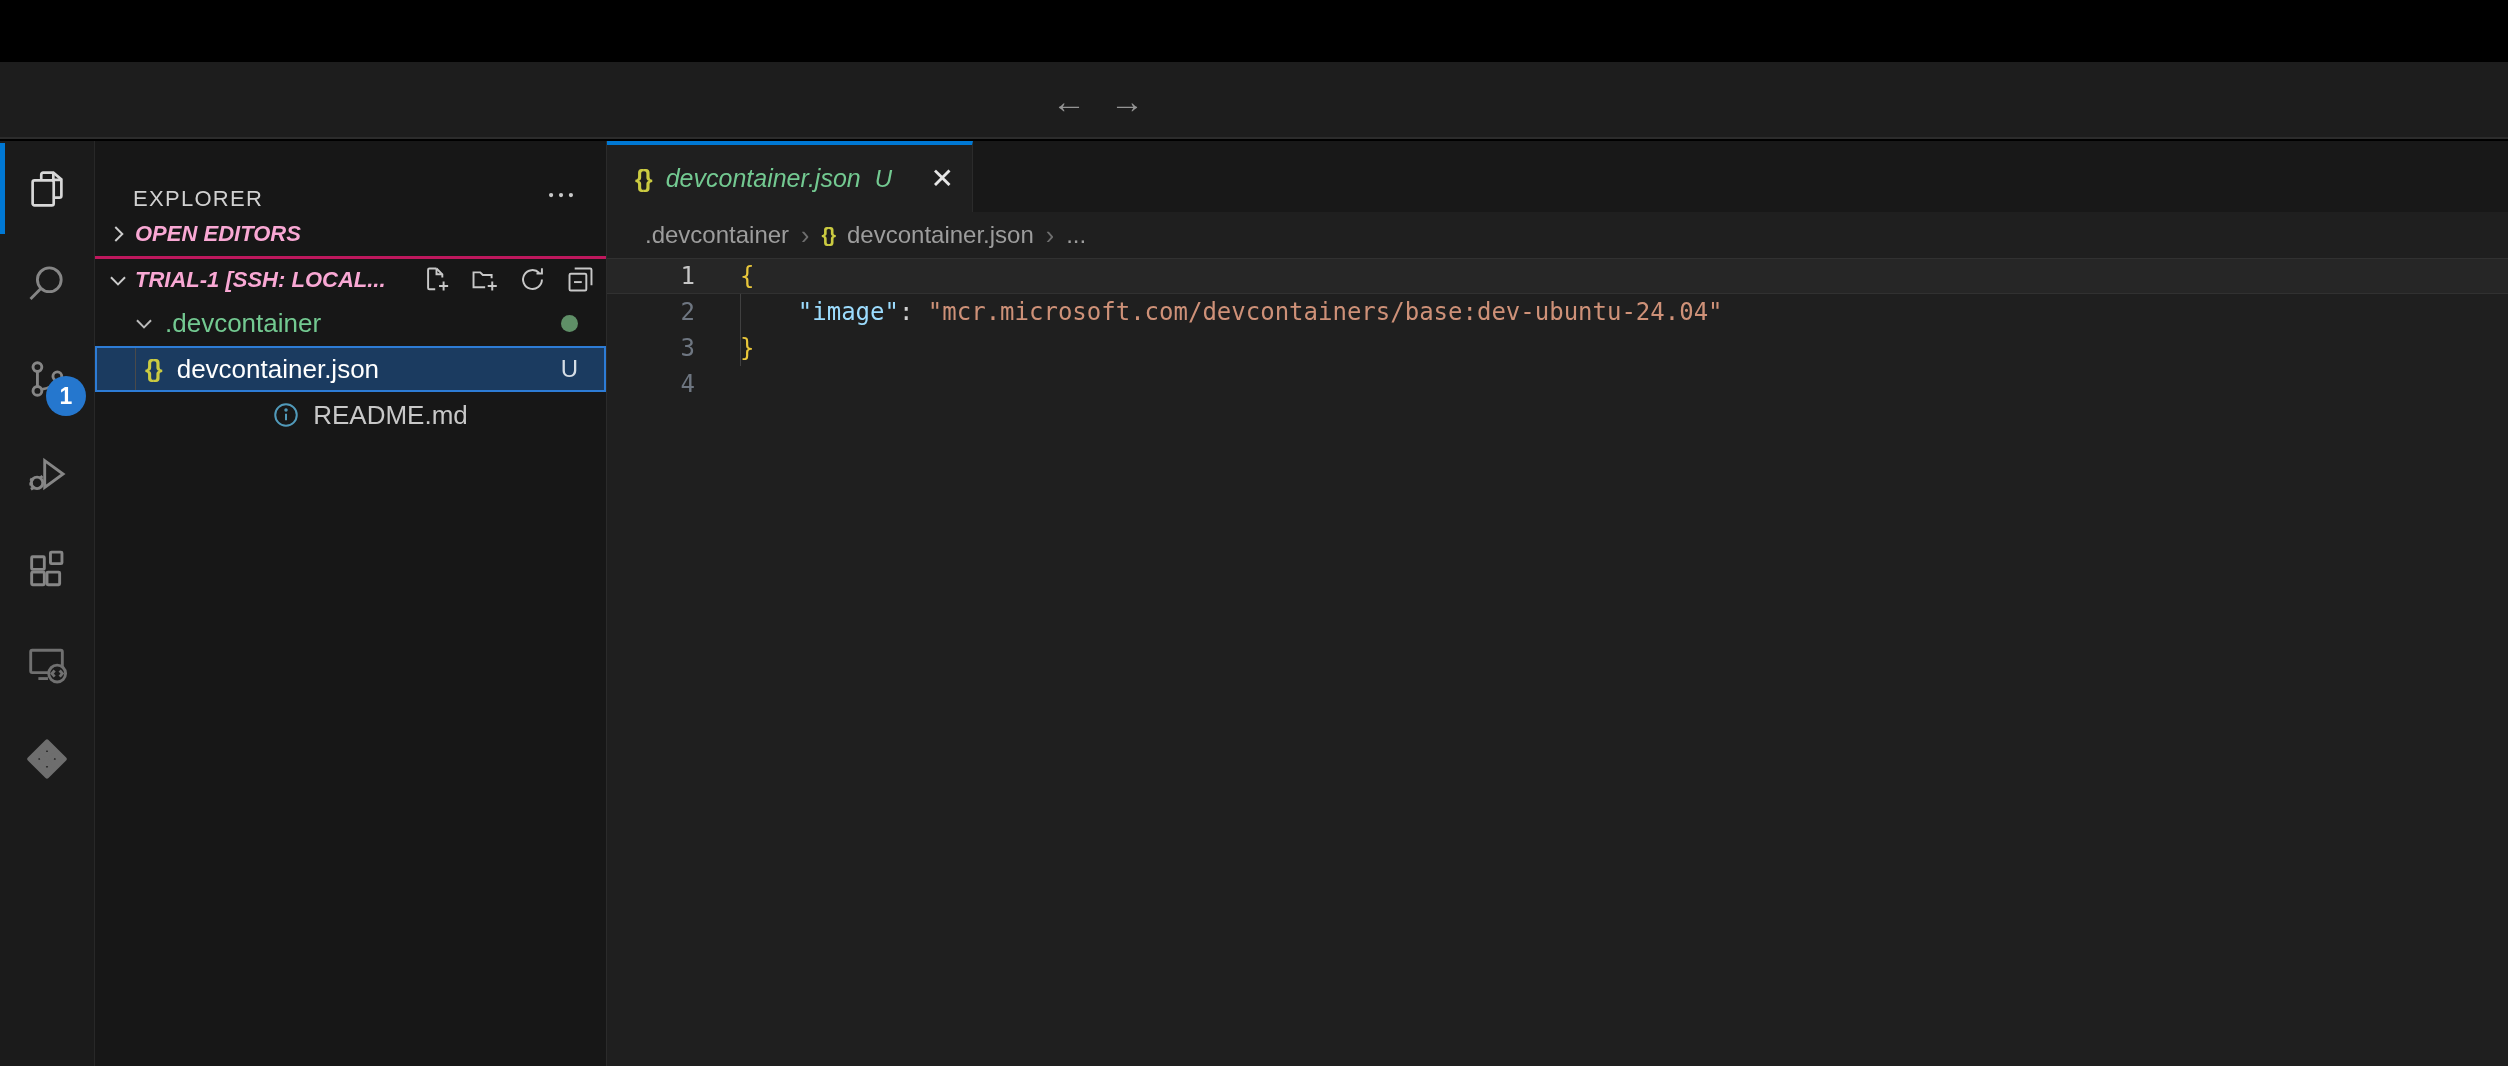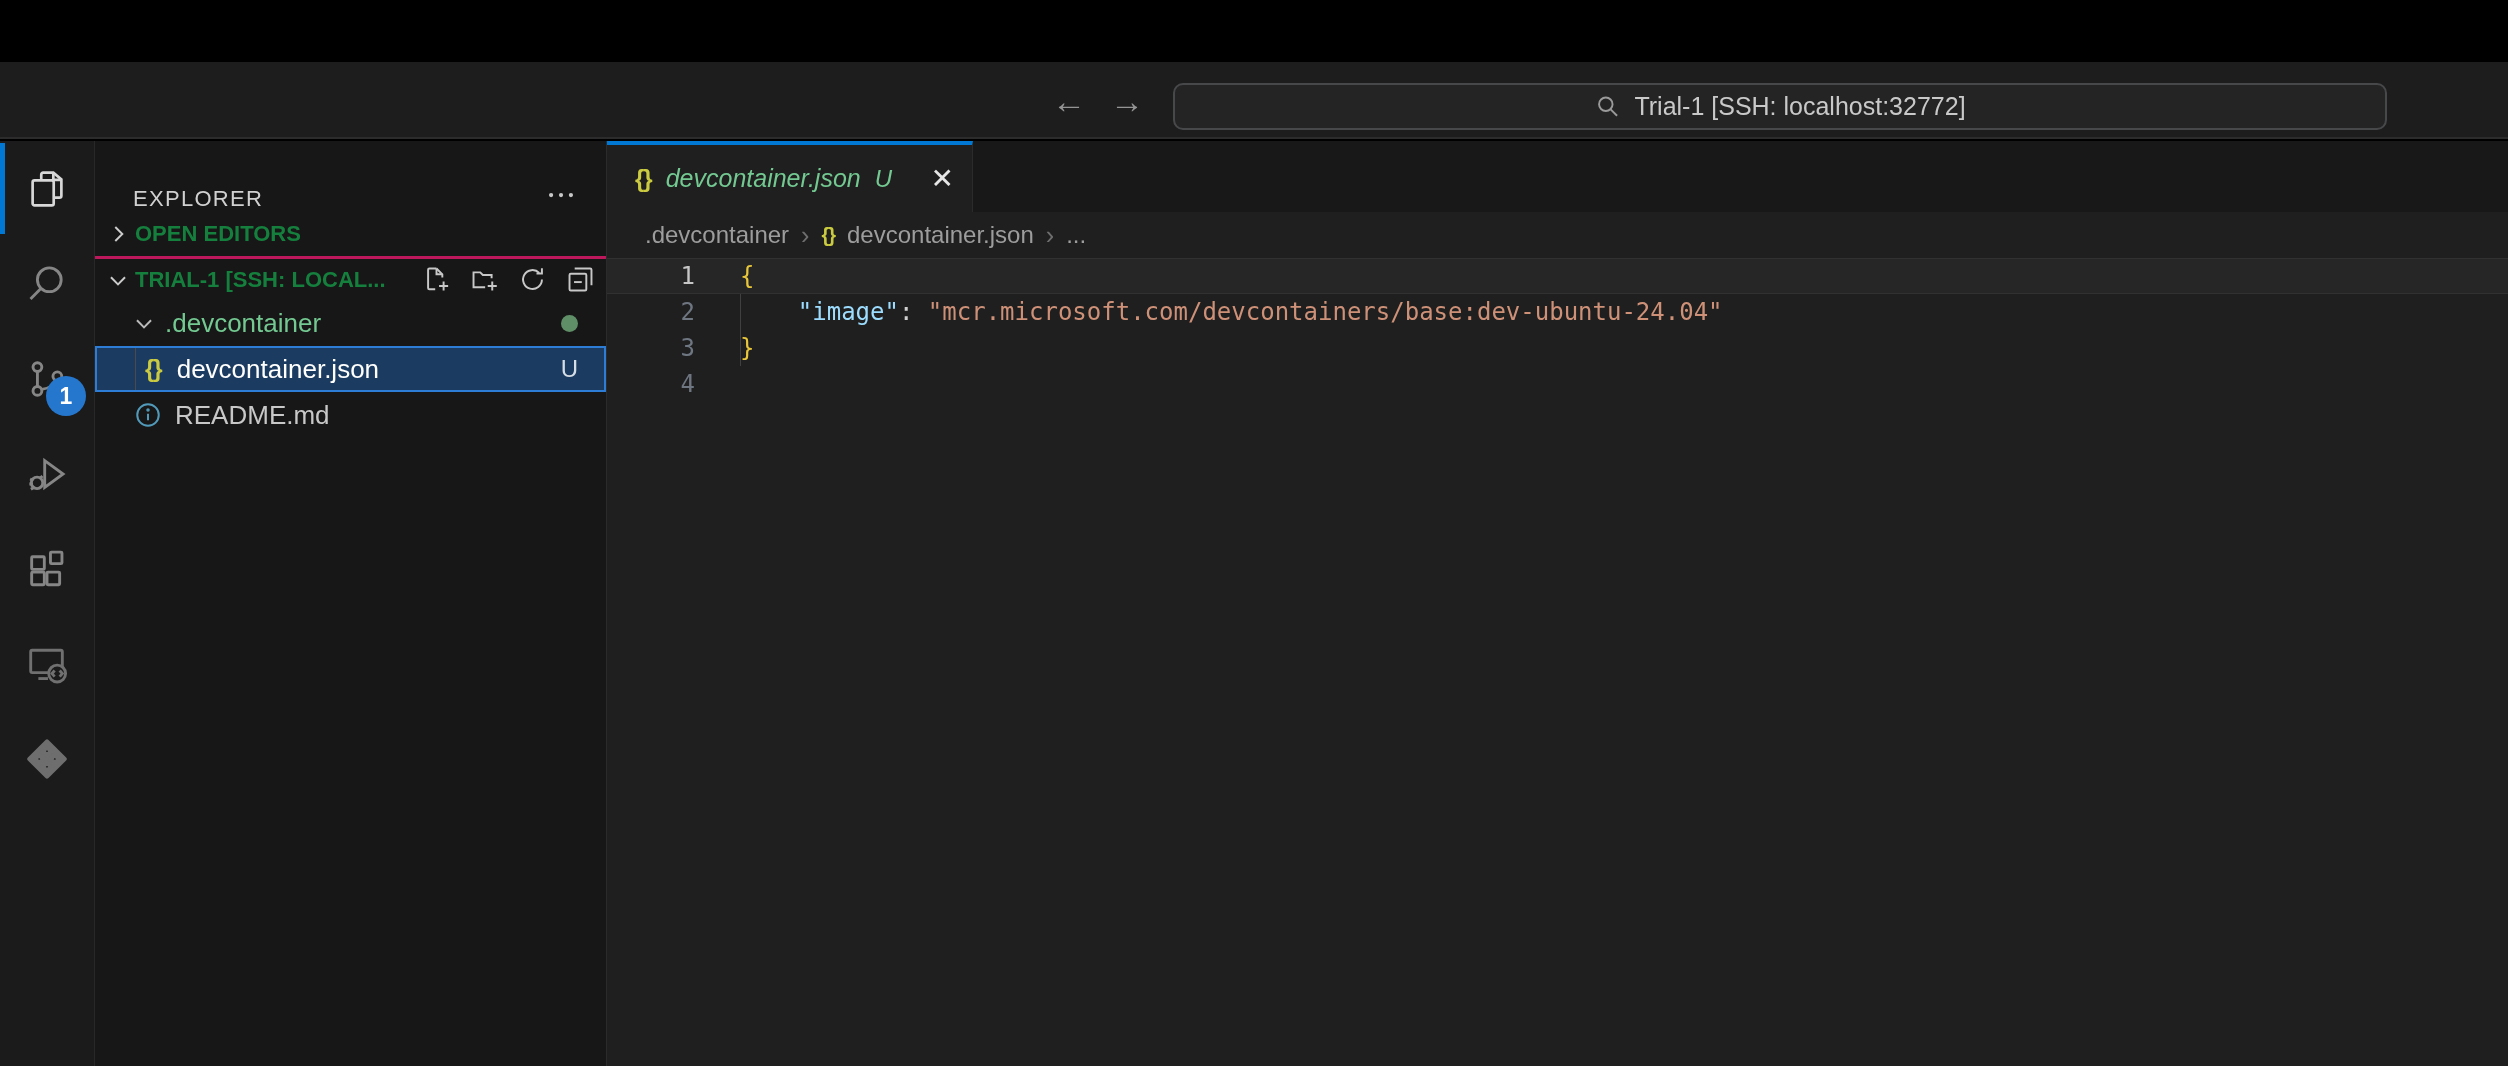--- a/index.html
+++ b/index.html
@@ -35,38 +35,38 @@
     background:var(--c-badge,#2577ce); color:#fff; font-size:23px; font-weight:bold;
     display:flex; align-items:center; justify-content:center; }
 
   
   .sidebar { width:512px; background:#171717; border-right:1px solid #2b2b2b;
     color:#cccccc; position:relative; }
   .sb-header { height:71px; display:flex; align-items:flex-end; padding:0 28px 0 38px; }
   .sb-title { font-size:22px; letter-spacing:1.3px; color:#d0d0d0; }
   .sb-more { margin-left:auto; cursor:pointer; }
   .section-row { height:44px; display:flex; align-items:center; padding-left:10px;
-    font-size:22px; font-weight:bold; color:#15803d; cursor:pointer; }
+    font-size:22px; font-weight:bold; color:#f9a8d4; cursor:pointer;font-style:italic; }
   .section-row.workspace { border-top:3px solid #be185d; }
   .section-label { margin-left:4px; white-space:nowrap; overflow:hidden; }
   .section-actions { margin-left:auto; display:flex; align-items:center; gap:17px; padding-right:10px; }
   .action-btn { cursor:pointer; }
 
   .tree-row { height:46px; display:flex; align-items:center; font-size:26px; cursor:pointer; position:relative; }
   .row-folder { padding-left:36px; }
   .folder-label { margin-left:8px; color:var(--c-untracked,#73c991); }
   .mod-dot { margin-left:auto; margin-right:28px; width:17px; height:17px; border-radius:50%;
     background:var(--c-dot,#5f8f67); }
   .row-selected { background:var(--c-selbg,#1b3b60); border:2px solid var(--c-selborder,#2d7cd6);
     padding-left:48px; color:#ffffff; }
   .row-selected .indent-guide-tree { position:absolute; left:38px; top:0; bottom:0; width:1px; background:#4a4a4a; }
   .json-glyph { color:var(--c-json,#cbcb41); font-size:24px; font-weight:bold; letter-spacing:-1px; }
   .sel-label { margin-left:15px; color:#ffffff; }
   .tree-badge { margin-left:auto; margin-right:26px; font-size:24px; color:var(--c-treebadge,#d5dde5); }
-  .row-readme { padding-left:38px; }
+  .row-readme { padding-left:38px;justify-content:center; }
   .readme-label { margin-left:12px; color:#c8c8c8; }
 
   
   .editor { flex:1; background:#1f1f1f; display:flex; flex-direction:column; position:relative; }
   .tab-bar { height:71px; background:#181818; display:flex; }
   .tab { width:366px; background:#1f1f1f; border-top:4px solid var(--c-accent,#0078d4);
     border-right:1px solid #2b2b2b; display:flex; align-items:center;
     padding:0 18px 0 28px; cursor:pointer; }
   .tab-name { margin-left:14px; font-size:25px; font-style:italic; color:var(--c-untracked,#73c991); }
   .tab-badge { margin-left:14px; font-size:24px; font-style:italic; color:var(--c-untracked,#73c991); }
@@ -95,29 +95,20 @@
 <body>
 
 <div class="screen">
 
   <div class="top-strip"></div>
 
   <div class="title-bar">
     <div class="nav-arrows">
       <span class="nav-arrow">←</span>
       <span class="nav-arrow">→</span>
-    </div>
-    <div class="cmd-center">
-      <span>
-        <svg width="27" height="27" viewBox="0 0 24 24" fill="none" stroke="#9a9a9a" stroke-width="1.7">
-          <circle cx="10.5" cy="10" r="6"></circle>
-            <path d="M14.8 14.5 20.5 20.2"></path>
-        </svg>
-      </span>
-      <span class="cmd-text">Trial-1 [SSH: localhost:32772]</span>
     </div>
   </div>
 
   <div class="main">
 
     <div class="activity-bar">
       <div class="ab-item active">
         <span>
           <svg width="46" height="46" viewBox="0 0 24 24" fill="none" stroke="#d8d8d8" stroke-width="1.4">
             <path d="M9 16.5V4.5a1 1 0 0 1 1-1h5.3L19.5 7v8.5a1 1 0 0 1-1 1Z"></path>

